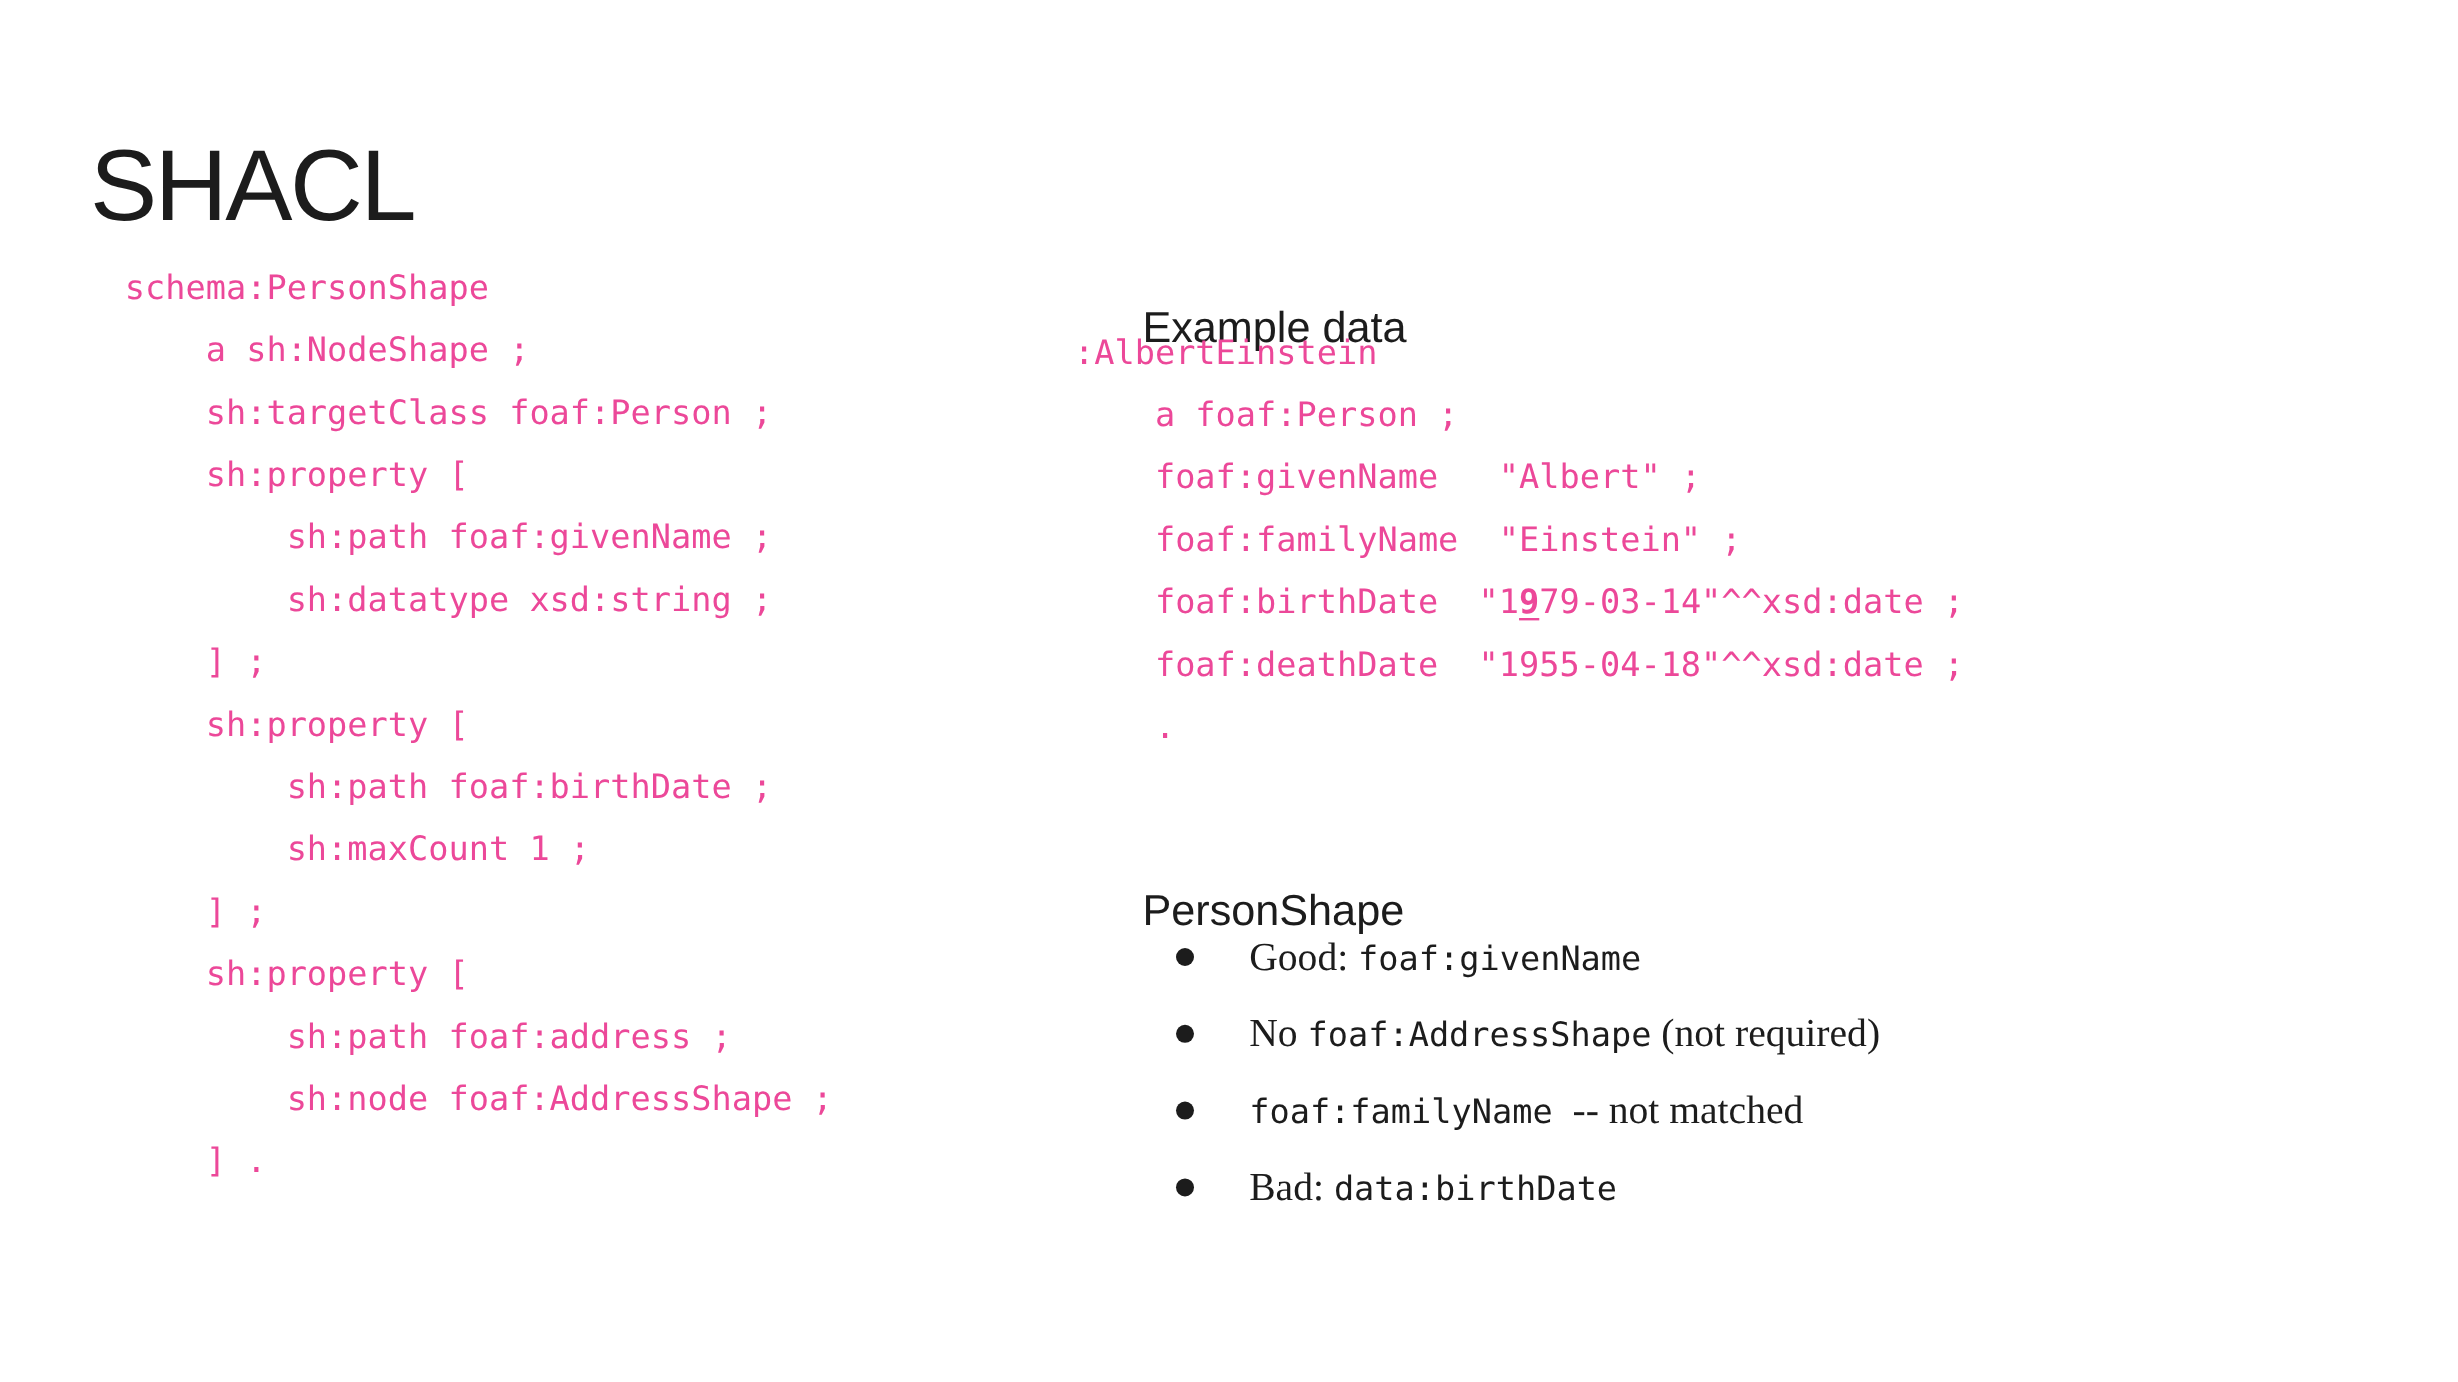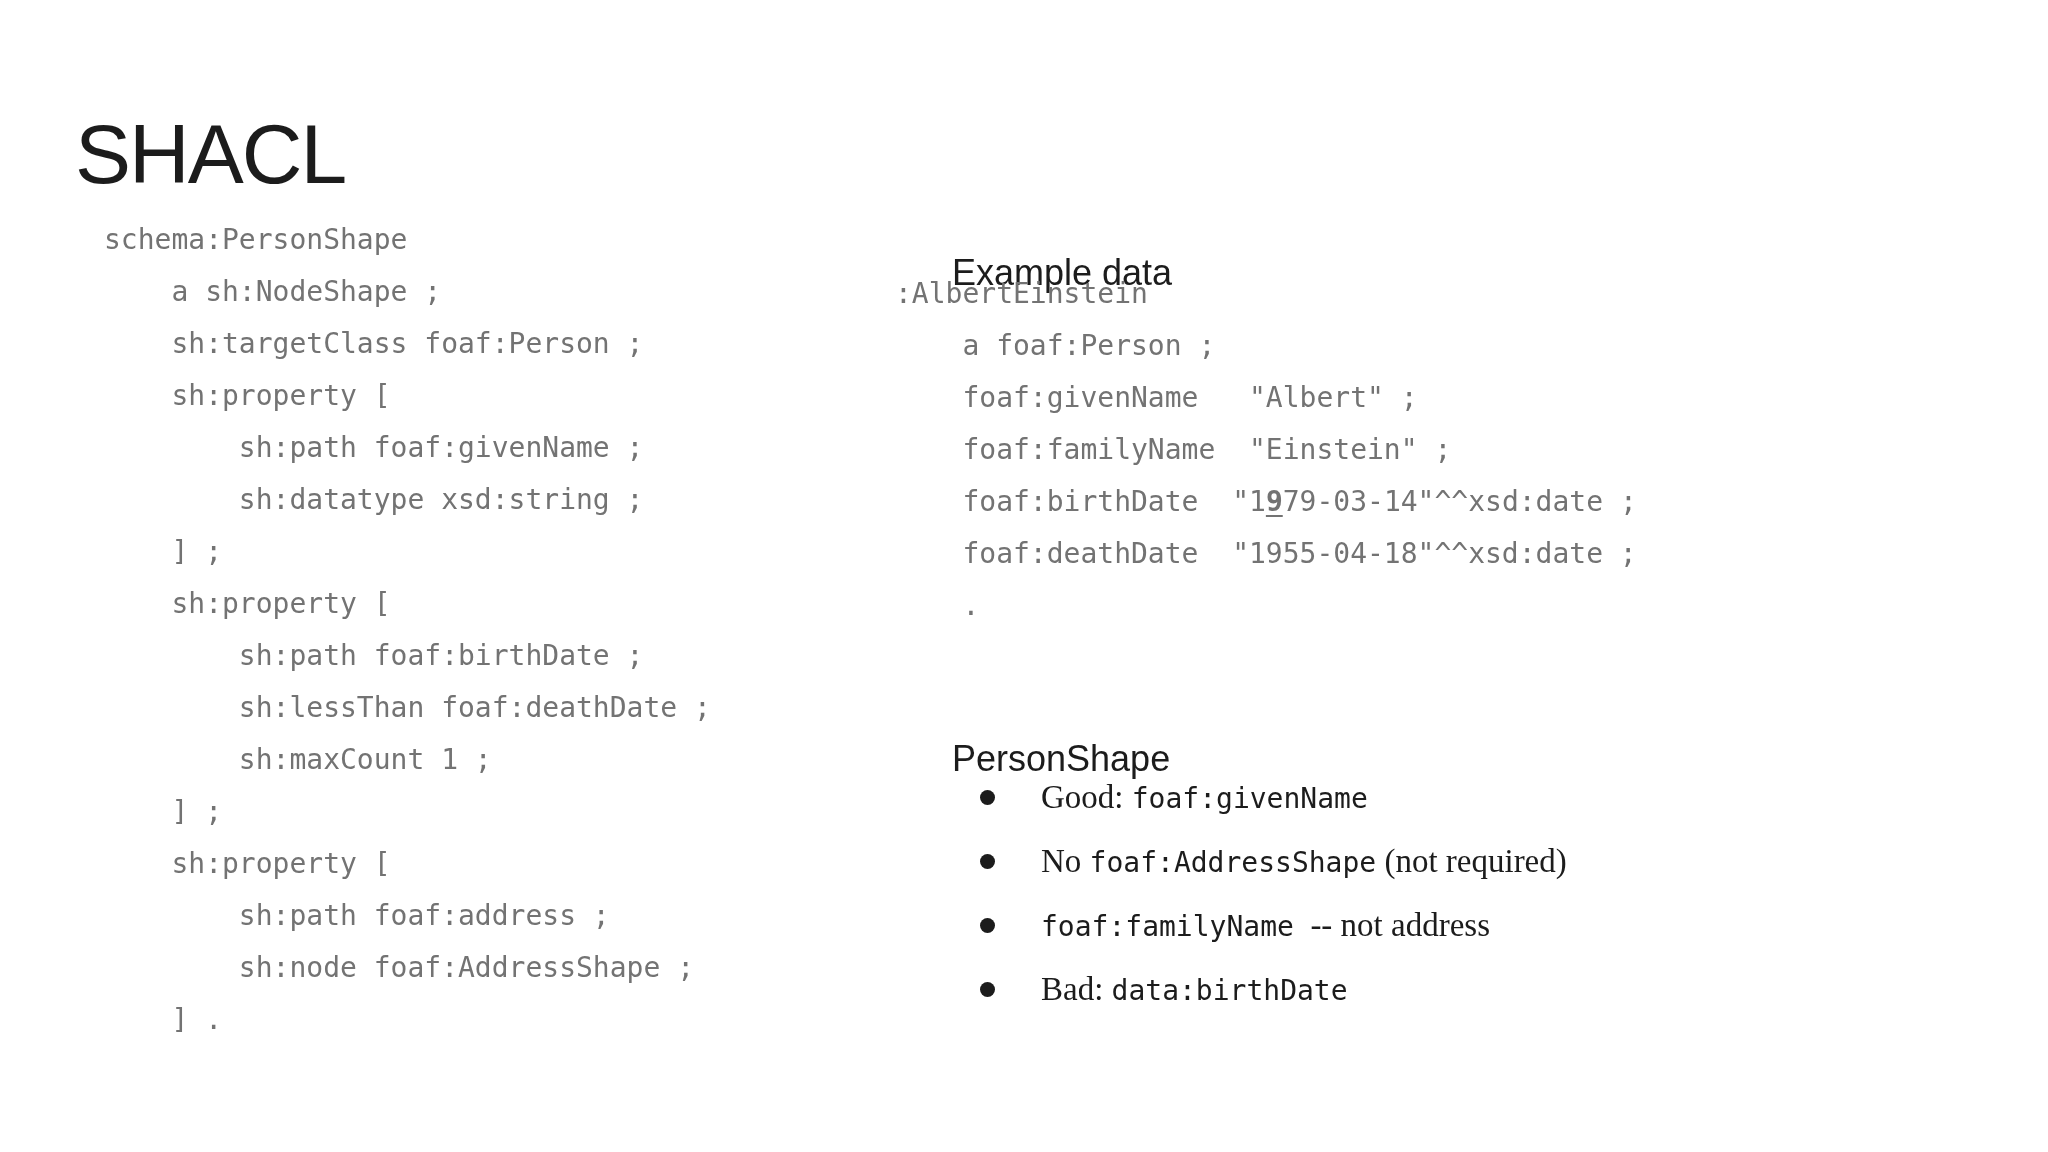--- a/index.html
+++ b/index.html
@@ -20,21 +20,21 @@
     font-weight: 400;
     letter-spacing: -2px;
     line-height: 1.05;
     color: #1c1c1c;
   }
   .code {
     position: absolute;
     font-family: "DejaVu Sans Mono", "Liberation Mono", monospace;
     font-size: 28px;
     line-height: 52px;
-    color: #737373;
+    color: #ec4899;
   }
   .code .code-line { white-space: pre; }
   #shape-code   { left: 104px; top: 214px; }
   #example-code { left: 895px; top: 268px; }
   .section-heading {
     position: absolute;
     font-size: 36px;
     font-weight: 400;
     color: #1c1c1c;
   }
@@ -85,21 +85,20 @@
   <div id="shape-code" class="code">
       <div class="code-line"><span>schema:PersonShape</span></div>
       <div class="code-line"><span>    a sh:NodeShape ;</span></div>
       <div class="code-line"><span>    sh:targetClass foaf:Person ;</span></div>
       <div class="code-line"><span>    sh:property [</span></div>
       <div class="code-line"><span>        sh:path foaf:givenName ;</span></div>
       <div class="code-line"><span>        sh:datatype xsd:string ;</span></div>
       <div class="code-line"><span>    ] ;</span></div>
       <div class="code-line"><span>    sh:property [</span></div>
       <div class="code-line"><span>        sh:path foaf:birthDate ;</span></div>
-      <div class="code-line"><span>        sh:lessThan foaf:deathDate ;</span></div>
       <div class="code-line"><span>        sh:maxCount 1 ;</span></div>
       <div class="code-line"><span>    ] ;</span></div>
       <div class="code-line"><span>    sh:property [</span></div>
       <div class="code-line"><span>        sh:path foaf:address ;</span></div>
       <div class="code-line"><span>        sh:node foaf:AddressShape ;</span></div>
       <div class="code-line"><span>    ] .</span></div>
     </div>
 
   <h2 id="example-heading" class="section-heading">Example data</h2>
 
@@ -119,21 +118,21 @@
       <div class="bullet-item">
         <span class="dot"></span>
         <span class="bullet-text"><span class="seg-sans">Good: </span><span class="seg-mono">foaf:givenName</span></span>
       </div>
       <div class="bullet-item">
         <span class="dot"></span>
         <span class="bullet-text"><span class="seg-sans">No </span><span class="seg-mono">foaf:AddressShape</span><span class="seg-sans"> (not required)</span></span>
       </div>
       <div class="bullet-item">
         <span class="dot"></span>
-        <span class="bullet-text"><span class="seg-mono">foaf:familyName</span><span class="seg-sans">  -- not address</span></span>
+        <span class="bullet-text"><span class="seg-mono">foaf:familyName</span><span class="seg-sans">  -- not matched</span></span>
       </div>
       <div class="bullet-item">
         <span class="dot"></span>
         <span class="bullet-text"><span class="seg-sans">Bad: </span><span class="seg-mono">data:birthDate</span></span>
       </div>
     </div>
 
 </div>
 
 </body></html>

